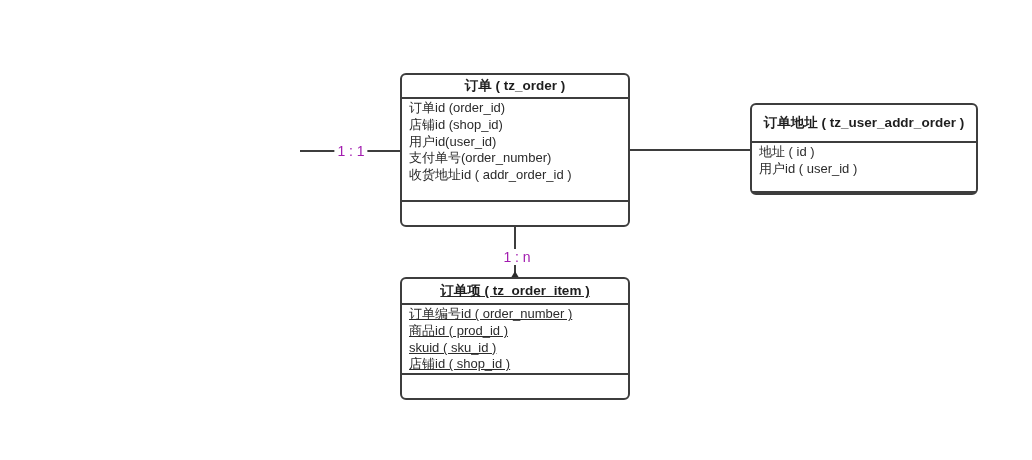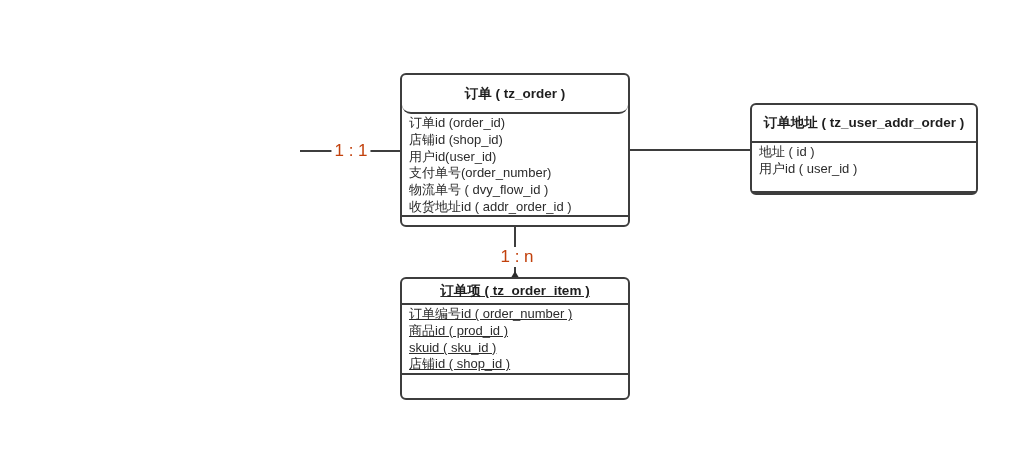--- a/index.html
+++ b/index.html
@@ -57,46 +57,45 @@
   .entity-footer {
     box-sizing: border-box;
     flex: 1 1 auto;
     border-top: 2px solid #3d3d3d;
   }
   .relation-label {
     position: absolute;
     transform: translate(-50%, -50%);
     background: #ffffff;
     padding: 0 3px;
-    font-size: 17px;
-    color: #c2410c;
+    font-size: 14px;
+    color: #a21caf;
     white-space: nowrap;
   }
 </style>
 </head>
 <body>
 
 <div class="canvas">
 
   <svg class="connector-layer" width="1032" height="460" viewBox="0 0 1032 460" xmlns="http://www.w3.org/2000/svg">
     <line x1="300" y1="151" x2="400" y2="151" stroke="#3d3d3d" stroke-width="2"></line>
     <line x1="630" y1="150" x2="750" y2="150" stroke="#3d3d3d" stroke-width="2"></line>
     <line x1="515" y1="227" x2="515" y2="273" stroke="#3d3d3d" stroke-width="2"></line>
     <polygon points="515,271 521.5,282 515,293 508.5,282" fill="#2b2b2b"></polygon>
   </svg>
 
 
   <div class="entity" style="left:400px; top:73px; width:230px; height:154px;">
-    <div class="entity-header" style="height:39px;border-radius:9px;">订单 ( tz_order )</div>
+    <div class="entity-header" style="height:24px;">订单 ( tz_order )</div>
     <div class="entity-fields" style="height:101px;">
       <div class="entity-field">订单id (order_id)</div>
       <div class="entity-field">店铺id (shop_id)</div>
       <div class="entity-field">用户id(user_id)</div>
       <div class="entity-field">支付单号(order_number)</div>
-      <div class="entity-field">物流单号 ( dvy_flow_id )</div>
       <div class="entity-field">收货地址id ( addr_order_id )</div>
     </div>
     <div class="entity-footer"></div>
   </div>
 
   <div class="entity" style="left:750px; top:103px; width:228px; height:92px;">
     <div class="entity-header" style="height:38px;">订单地址 ( tz_user_addr_order )</div>
     <div class="entity-fields" style="height:48px;">
       <div class="entity-field">地址 ( id )</div>
       <div class="entity-field">用户id ( user_id )</div>

